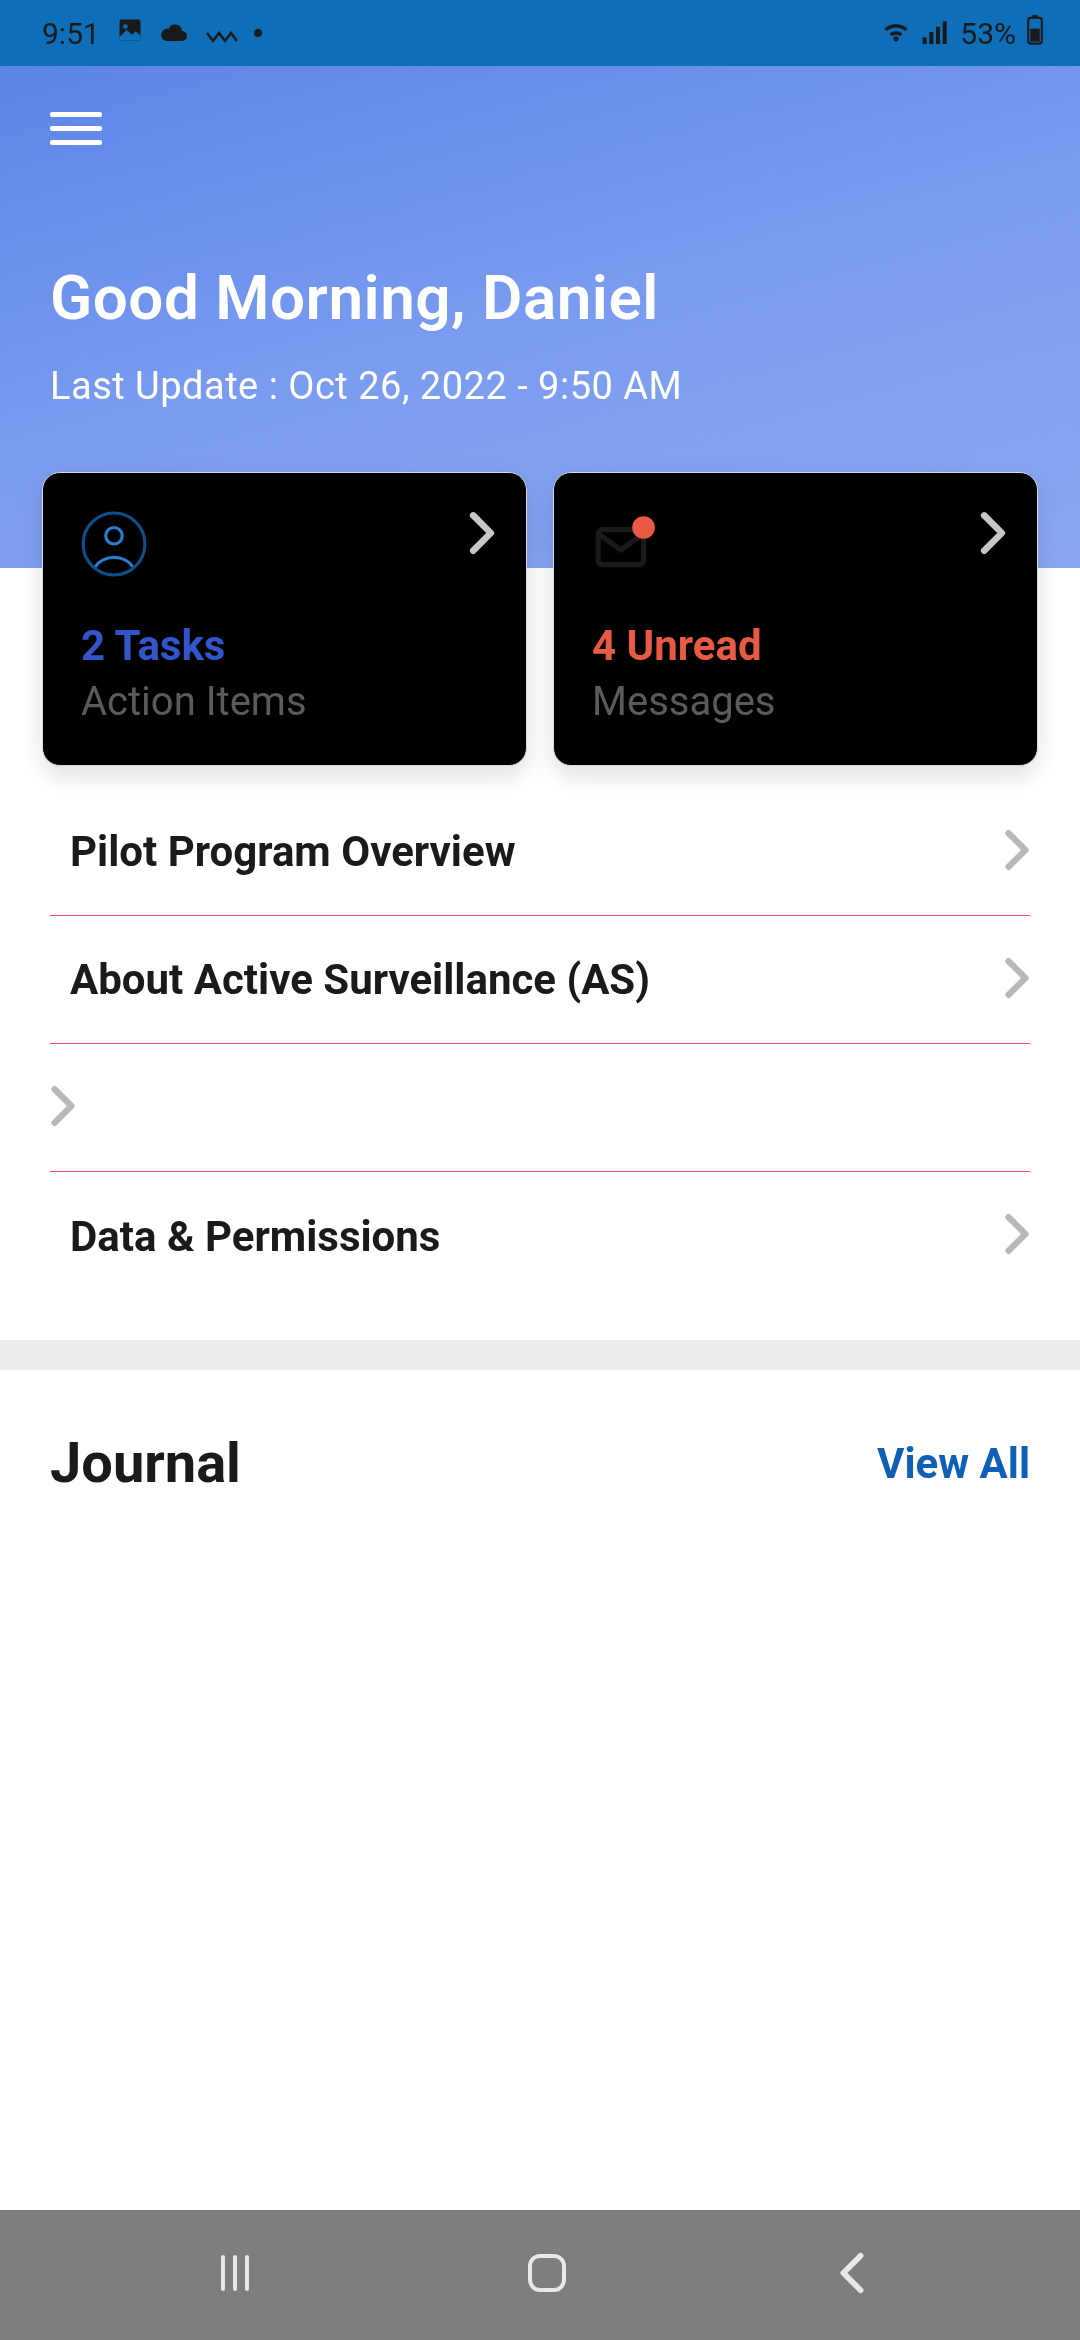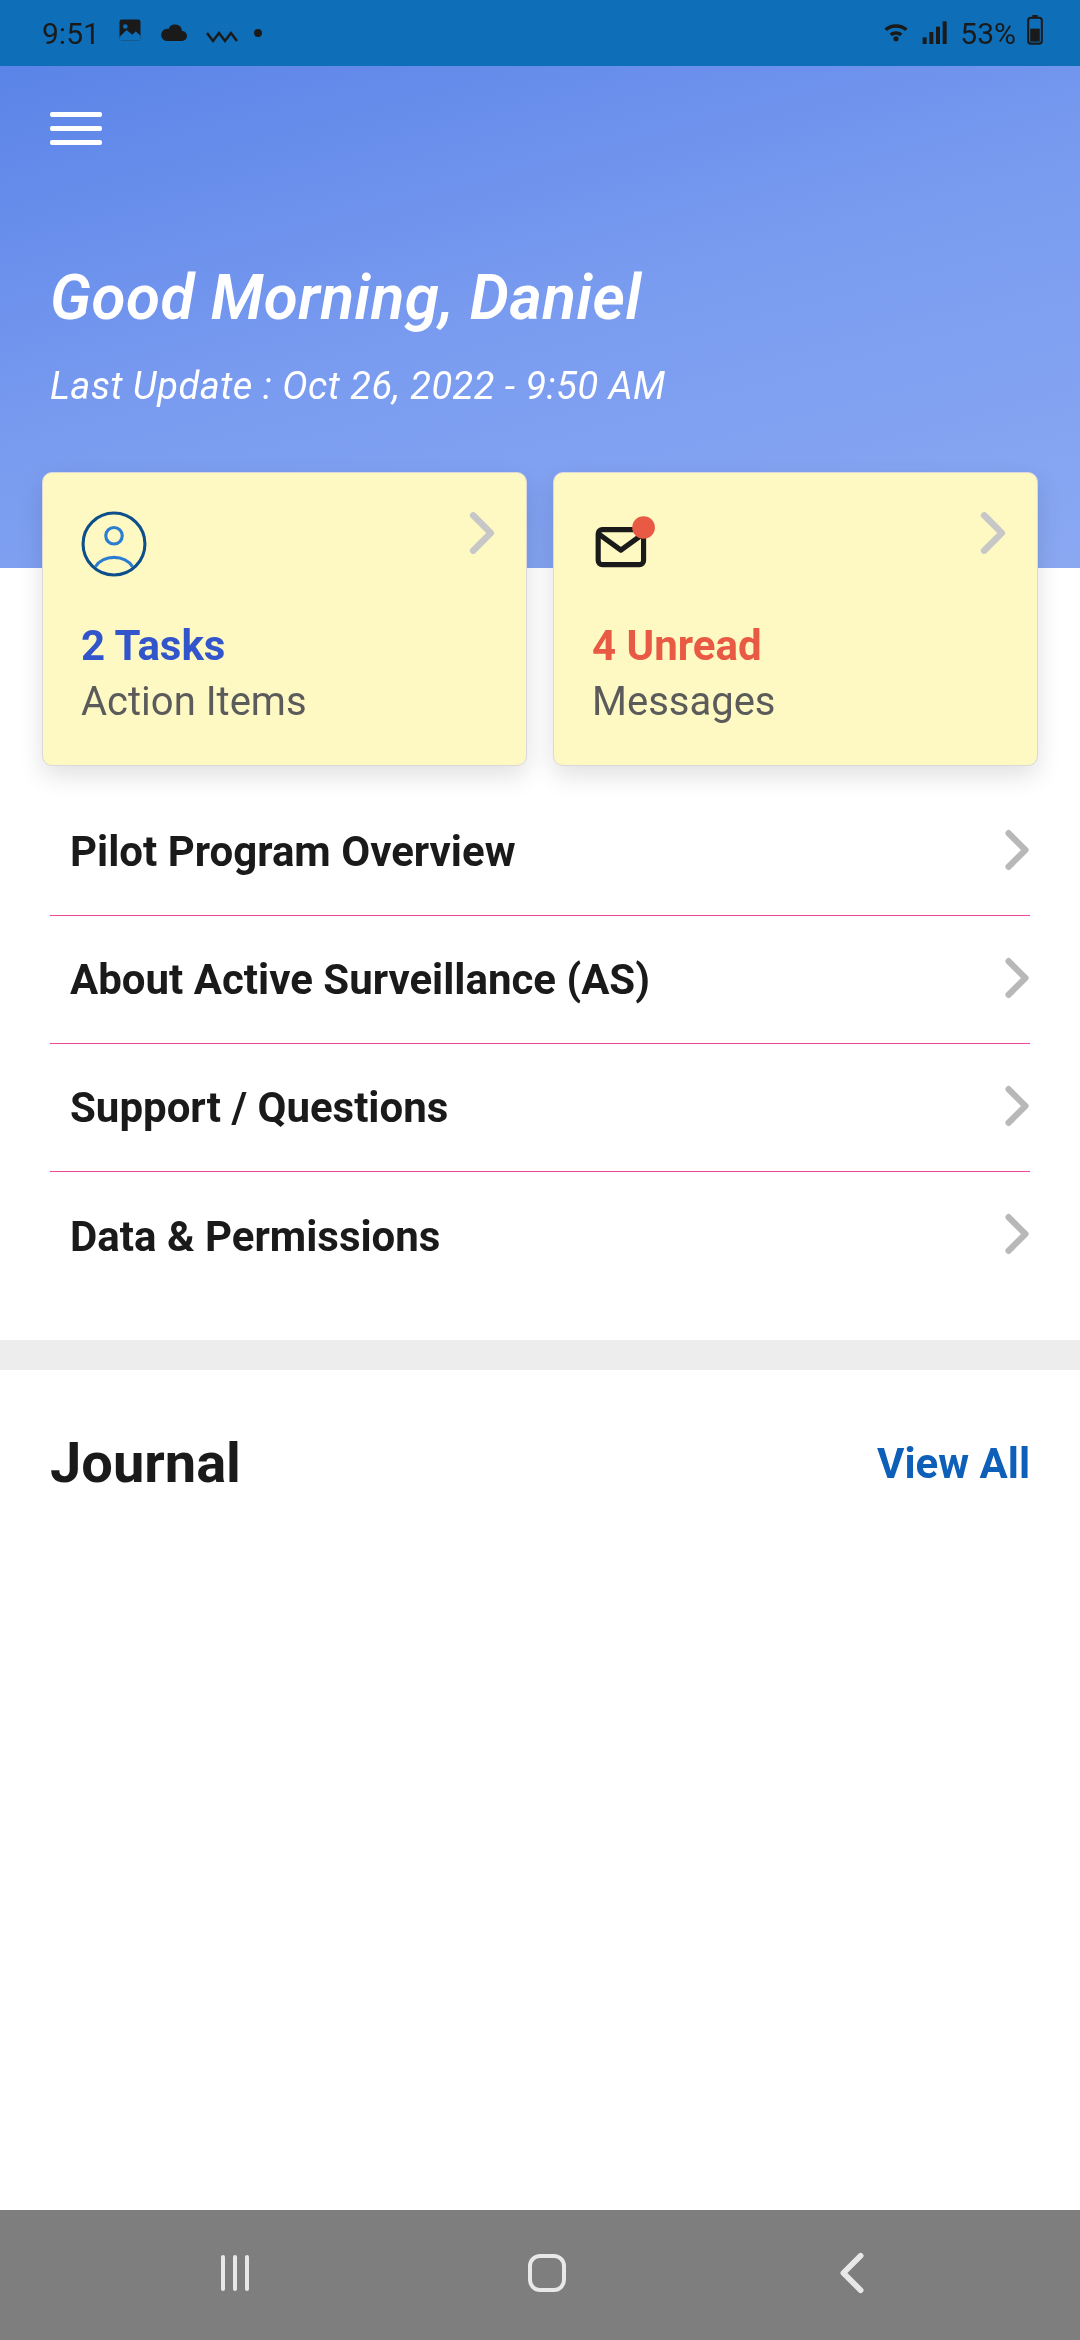--- a/index.html
+++ b/index.html
@@ -18,44 +18,43 @@
   }
   .status-left { display: flex; align-items: center; gap: 16px; font-weight: 400; }
   .status-right { display: flex; align-items: center; gap: 10px; }
 
   
   .header-area {
     background: linear-gradient(165deg, #5b84e8 0%, #7a9cf0 50%, #8aa8f2 100%);
     padding: 46px 50px 0 50px;
     position: relative;
     height: 502px;
-    font-style: italic;
   }
   .hamburger { display: flex; flex-direction: column; gap: 9px; width: 52px; cursor: pointer; }
   .hamburger span { display: block; height: 5px; background: #fff; border-radius: 2px; }
 
   .greeting { margin-top: 116px; color: #fff; font-size: 62px; font-weight: 600; letter-spacing: 0.5px; }
   .last-update { margin-top: 30px; color: #fff; font-size: 38px; font-weight: 400; letter-spacing: 0.5px; }
 
   
   .cards-row {
     position: absolute;
     top: 472px;
     left: 0;
     right: 0;
     display: flex;
     gap: 26px;
     padding: 0 42px;
     z-index: 5;
   }
   .summary-card {
     flex: 1;
-    background: #fef9c3;
+    background: #000000;
     border: 1px solid #d9d9d9;
-    border-radius: 10px;
+    border-radius: 18px;
     padding: 38px 30px 40px 38px;
     box-shadow: 0 10px 24px rgba(0,0,0,0.12);
   }
   .card-top { display: flex; justify-content: space-between; align-items: flex-start; }
   .card-icon { width: 66px; height: 66px; }
   .card-count { margin-top: 44px; font-size: 42px; font-weight: 700; }
   .card-count.blue { color: #3355cc; }
   .card-count.red { color: #e85a43; }
   .card-sub { margin-top: 8px; font-size: 40px; color: #5b5b5b; font-weight: 400; }
 
@@ -208,21 +207,20 @@
             <path d="M2 2 L10 10 L2 18"></path>
           </svg></span>
     </div>
     <div class="nav-item">
       <span class="nav-label">About Active Surveillance (AS)</span>
       <span class="chevron-lg"><svg viewBox="0 0 12 20" fill="none" stroke="#b8b8b8" stroke-width="3" stroke-linecap="round" stroke-linejoin="round">
             <path d="M2 2 L10 10 L2 18"></path>
           </svg></span>
     </div>
     <div class="nav-item">
-      <span class="nav-label">Support / Questions</span>
       <span class="chevron-lg"><svg viewBox="0 0 12 20" fill="none" stroke="#b8b8b8" stroke-width="3" stroke-linecap="round" stroke-linejoin="round">
             <path d="M2 2 L10 10 L2 18"></path>
           </svg></span>
     </div>
     <div class="nav-item">
       <span class="nav-label">Data &amp; Permissions</span>
       <span class="chevron-lg"><svg viewBox="0 0 12 20" fill="none" stroke="#b8b8b8" stroke-width="3" stroke-linecap="round" stroke-linejoin="round">
             <path d="M2 2 L10 10 L2 18"></path>
           </svg></span>
     </div>

